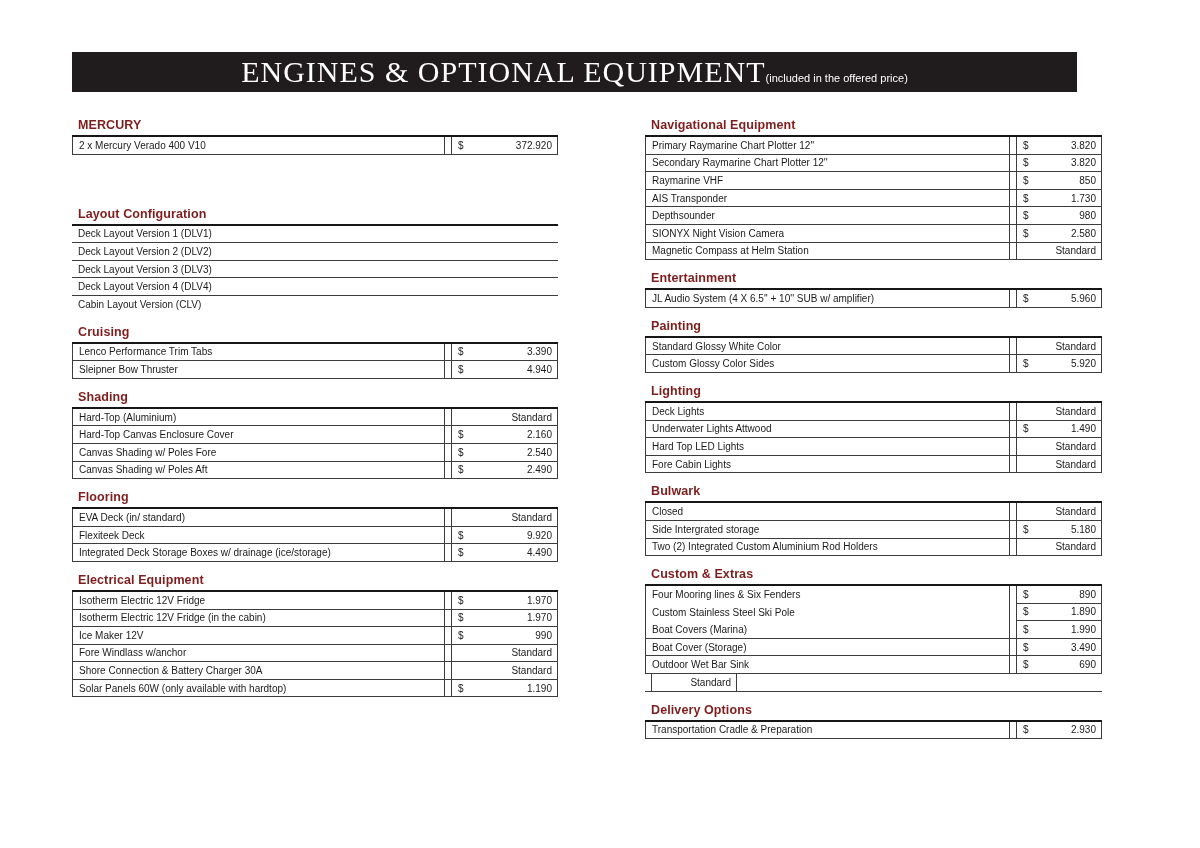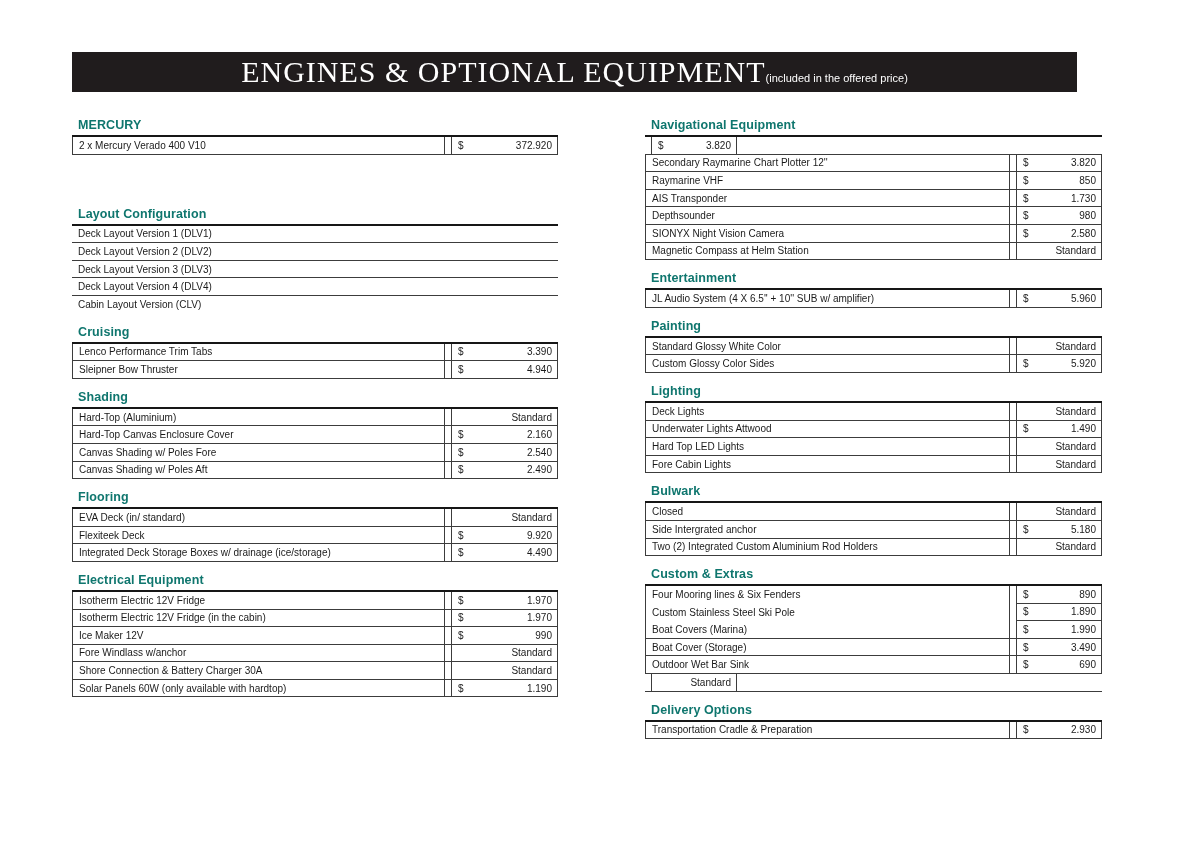--- a/index.html
+++ b/index.html
@@ -32,21 +32,21 @@
 
   
   .col { position: absolute; top: 118px; }
   .col-left  { left: 72px;  width: 486px; }
   .col-right { left: 645px; width: 457px; }
 
   
   .sec { margin: 0 0 11px 0; }
   .col-left .sec:nth-child(2) { margin-top: 52px; } 
   .sec-title {
-    font-size: 12.5px; font-weight: bold; color: #0f766e;
+    font-size: 12.5px; font-weight: bold; color: #7f1d1d;
     line-height: 14px; margin: 0 0 3px 6px;
     letter-spacing: 0.1px;
   }
   .tbl { border-top: 2px solid #161616; }
 
   
   .row {
     display: flex; align-items: center;
     height: 17.6px;
     border-bottom: 1px solid #3c3c3c;
@@ -281,20 +281,21 @@
     </div>
   </div>
 </div>
   </section>
 </div>
 <div class="col col-right">
   <section class="sec">
     <h3 class="sec-title">Navigational Equipment</h3>
     <div class="tbl">
   <div class="row">
+    <div class="desc">Primary Raymarine Chart Plotter 12''</div>
     <div class="gapcol"></div>
     <div class="price">
       <span class="cur">$</span>
       <span class="val">3.820</span>
     </div>
   </div>
 
   <div class="row">
     <div class="desc">Secondary Raymarine Chart Plotter 12''</div>
     <div class="gapcol"></div>
@@ -435,21 +436,21 @@
   <div class="row">
     <div class="desc">Closed</div>
     <div class="gapcol"></div>
     <div class="price">
       <span class="cur"></span>
       <span class="val">Standard</span>
     </div>
   </div>
 
   <div class="row">
-    <div class="desc">Side Intergrated anchor</div>
+    <div class="desc">Side Intergrated storage</div>
     <div class="gapcol"></div>
     <div class="price">
       <span class="cur">$</span>
       <span class="val">5.180</span>
     </div>
   </div>
 
   <div class="row">
     <div class="desc">Two (2) Integrated Custom Aluminium Rod Holders</div>
     <div class="gapcol"></div>

